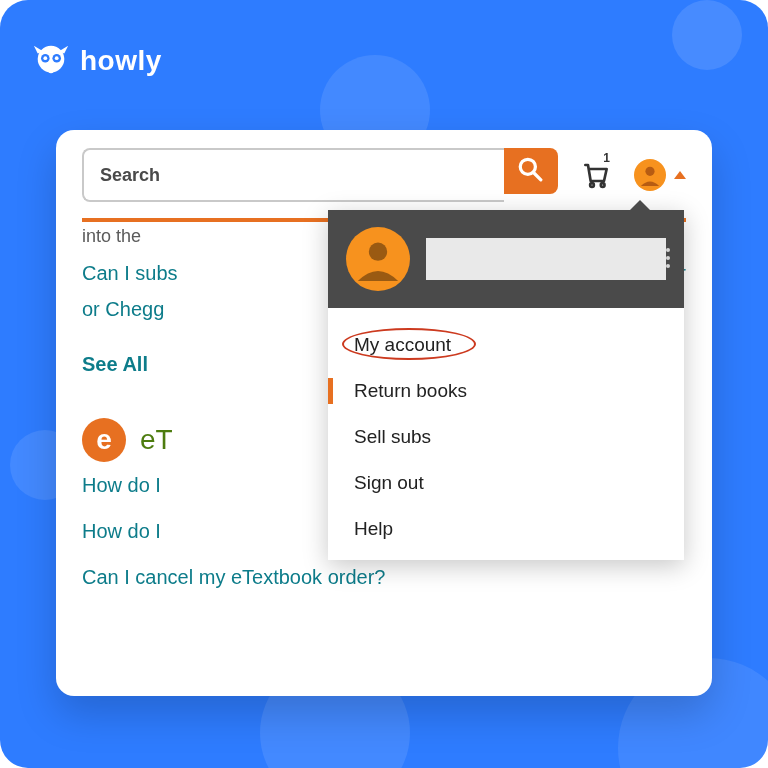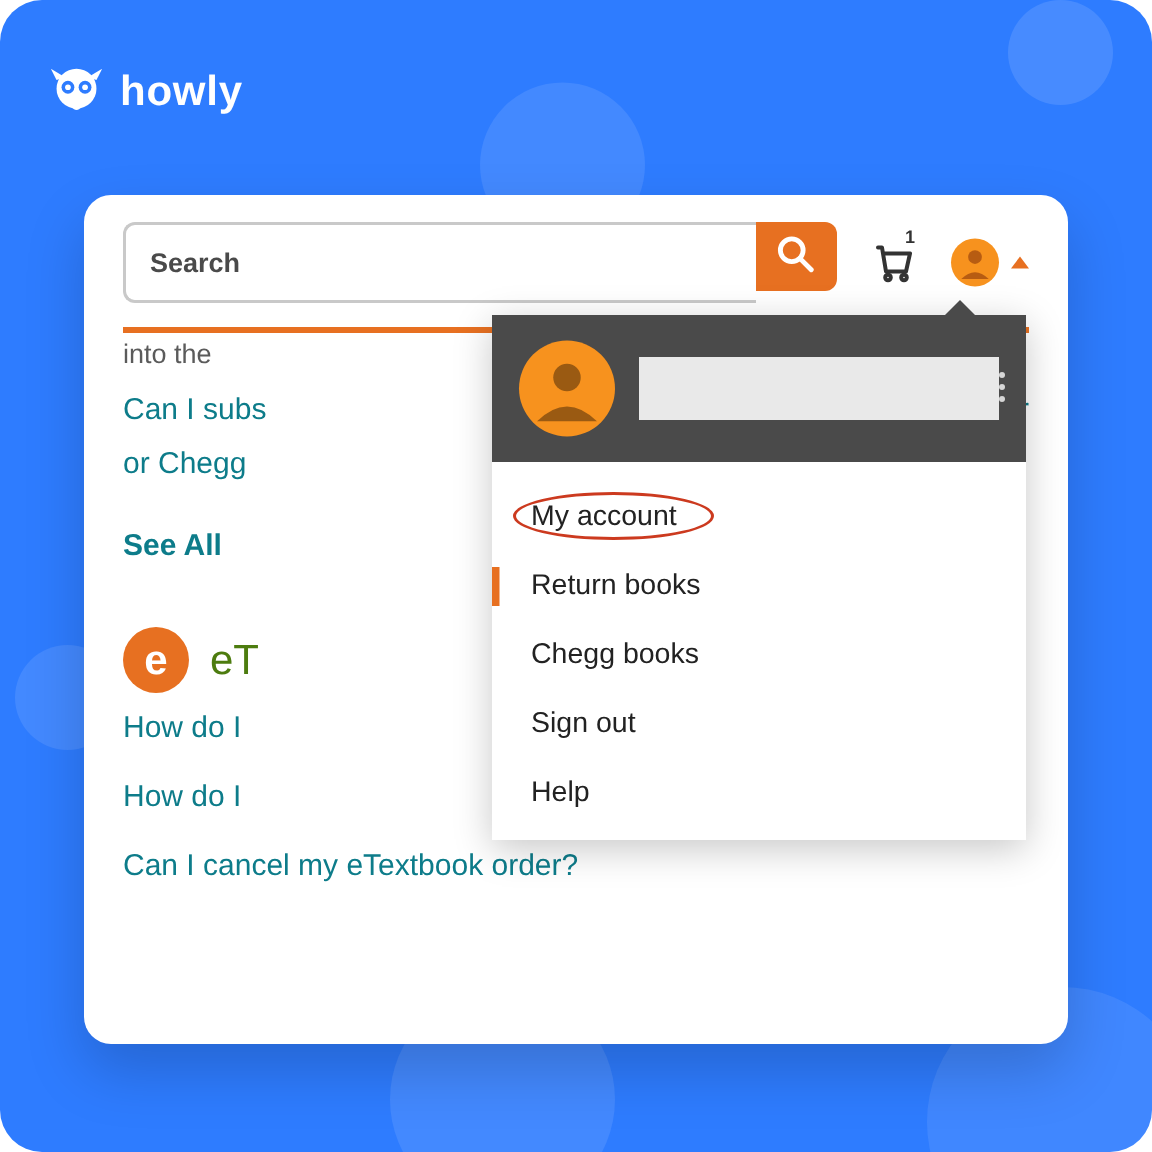--- a/index.html
+++ b/index.html
@@ -226,21 +226,21 @@
           
           <span class="oval"></span>
           <span>My account</span>
         </div>
         <div class="dd-item active bold">
           <span class="indicator"></span>
           <span>Return books</span>
         </div>
         <div class="dd-item">
           
-          <span>Chegg books</span>
+          <span>Sell subs</span>
         </div>
         <div class="dd-item">
           
           <span>Sign out</span>
         </div>
         <div class="dd-item">
           
           <span>Help</span>
         </div>
       </div>

